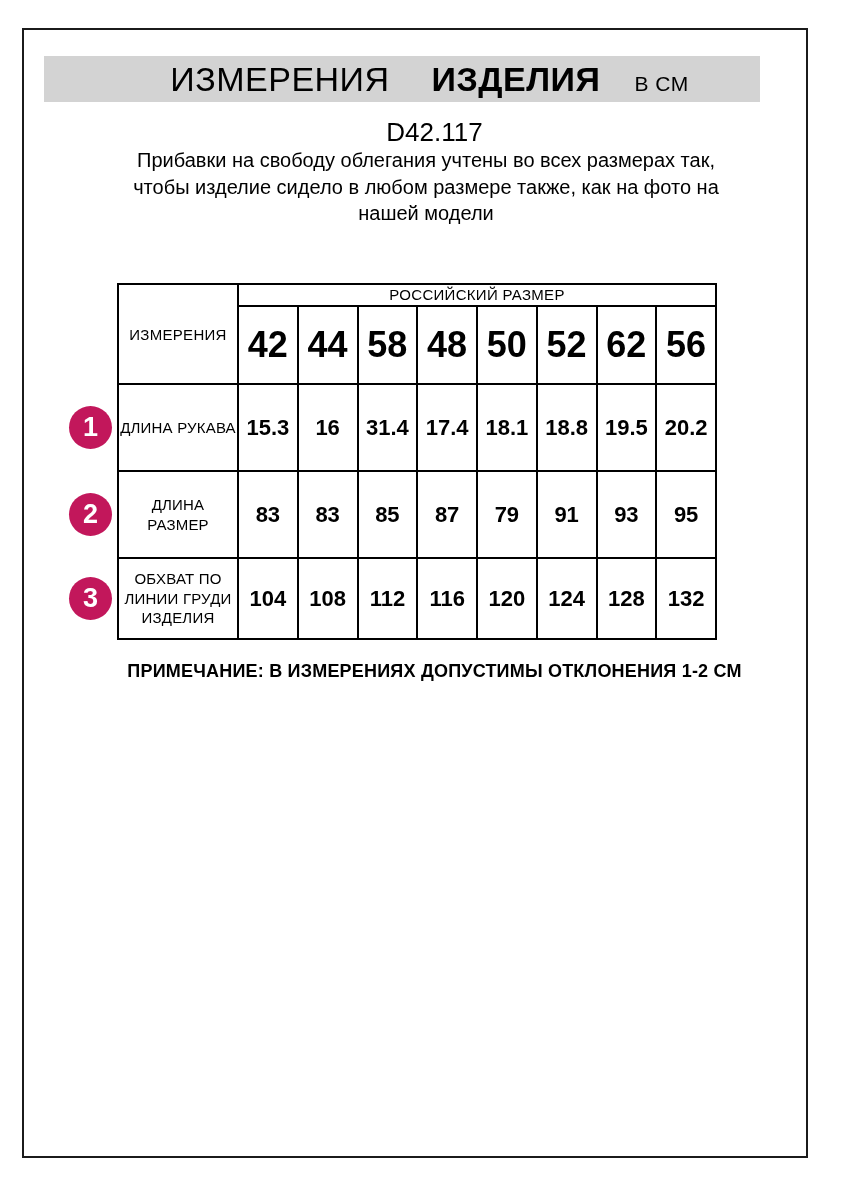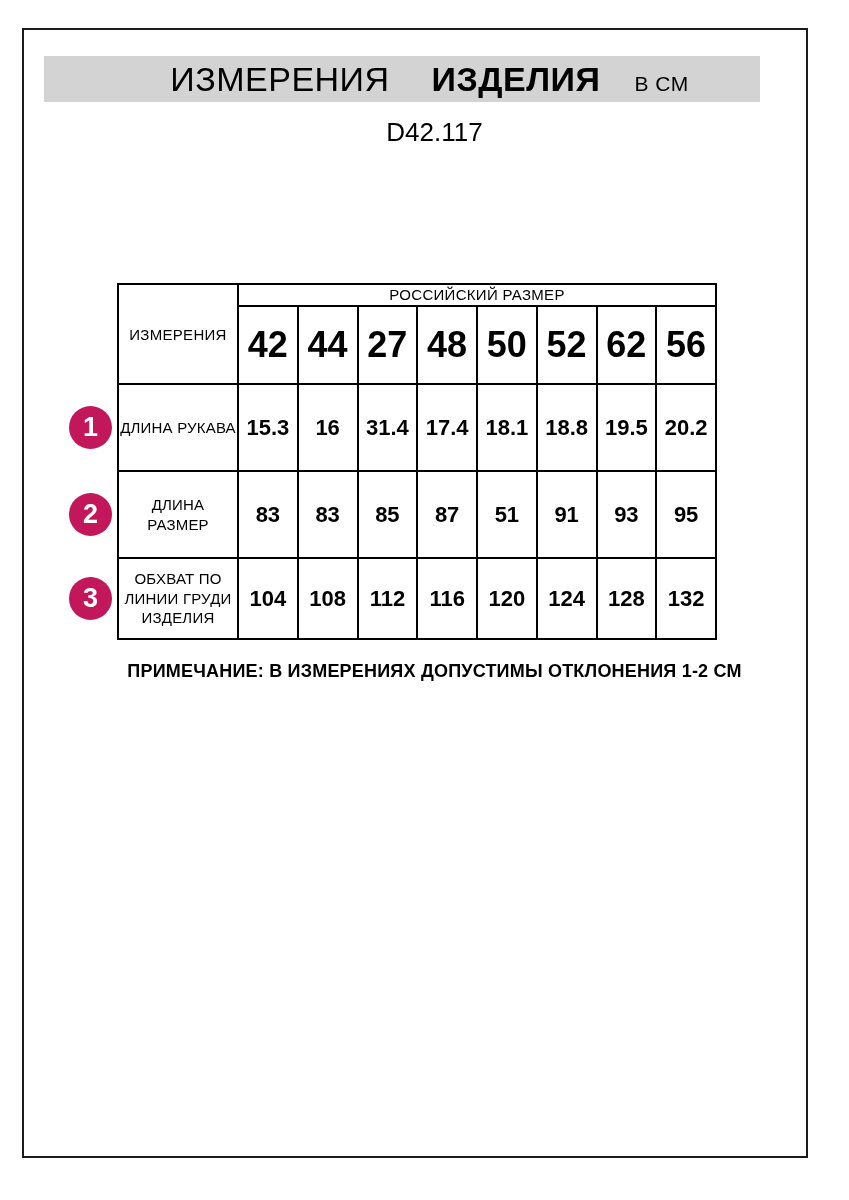--- a/index.html
+++ b/index.html
@@ -147,20 +147,21 @@
 <div class="page">
 
   <div class="page-border"></div>
 
   <div class="title-bar">
     <span class="t1">ИЗМЕРЕНИЯ</span><span class="t2">ИЗДЕЛИЯ</span><span class="t3">В СМ</span>
   </div>
 
   <div class="model">D42.117</div>
 
+  <div class="intro">Прибавки на свободу облегания учтены во всех размерах так, чтобы изделие сидело в любом размере также, как на фото на нашей модели</div>
 
   <table class="size-table">
     <colgroup>
       <col class="c-label">
       <col class="c-size">
         <col class="c-size">
         <col class="c-size">
         <col class="c-size">
       <col class="c-size">
         <col class="c-size">
@@ -168,21 +169,21 @@
         <col class="c-size">
     </colgroup>
     <tbody>
       <tr class="r-group">
         <td class="corner" rowspan="2">ИЗМЕРЕНИЯ</td>
         <td class="group" colspan="8">РОССИЙСКИЙ РАЗМЕР</td>
       </tr>
       <tr class="r-sizes">
         <td class="size">42</td>
         <td class="size">44</td>
-        <td class="size">27</td>
+        <td class="size">58</td>
         <td class="size">48</td>
         <td class="size">50</td>
         <td class="size">52</td>
         <td class="size">62</td>
         <td class="size">56</td>
       </tr>
       <tr class="r-d1">
         <td class="rlabel">ДЛИНА РУКАВА</td>
         <td class="val">15.3</td>
         <td class="val">16</td>
@@ -192,21 +193,21 @@
         <td class="val">18.8</td>
         <td class="val">19.5</td>
         <td class="val">20.2</td>
       </tr>
       <tr class="r-d2">
         <td class="rlabel">ДЛИНА РАЗМЕР</td>
         <td class="val">83</td>
         <td class="val">83</td>
         <td class="val">85</td>
         <td class="val">87</td>
-        <td class="val">51</td>
+        <td class="val">79</td>
         <td class="val">91</td>
         <td class="val">93</td>
         <td class="val">95</td>
       </tr>
       <tr class="r-d3">
         <td class="rlabel">ОБХВАТ ПО ЛИНИИ ГРУДИ ИЗДЕЛИЯ</td>
         <td class="val">104</td>
         <td class="val">108</td>
         <td class="val">112</td>
         <td class="val">116</td>

